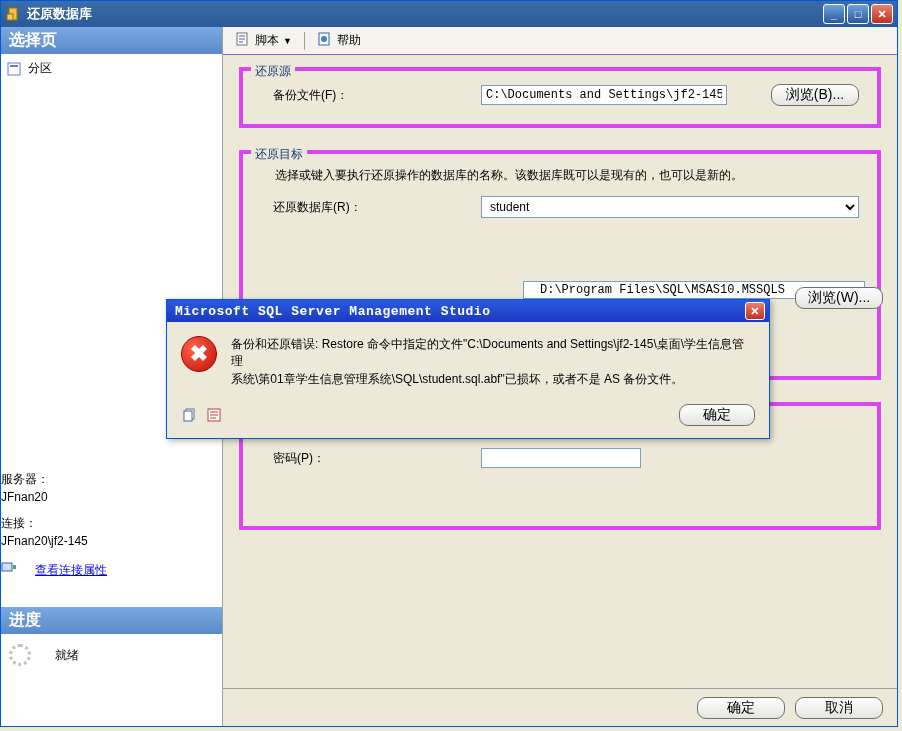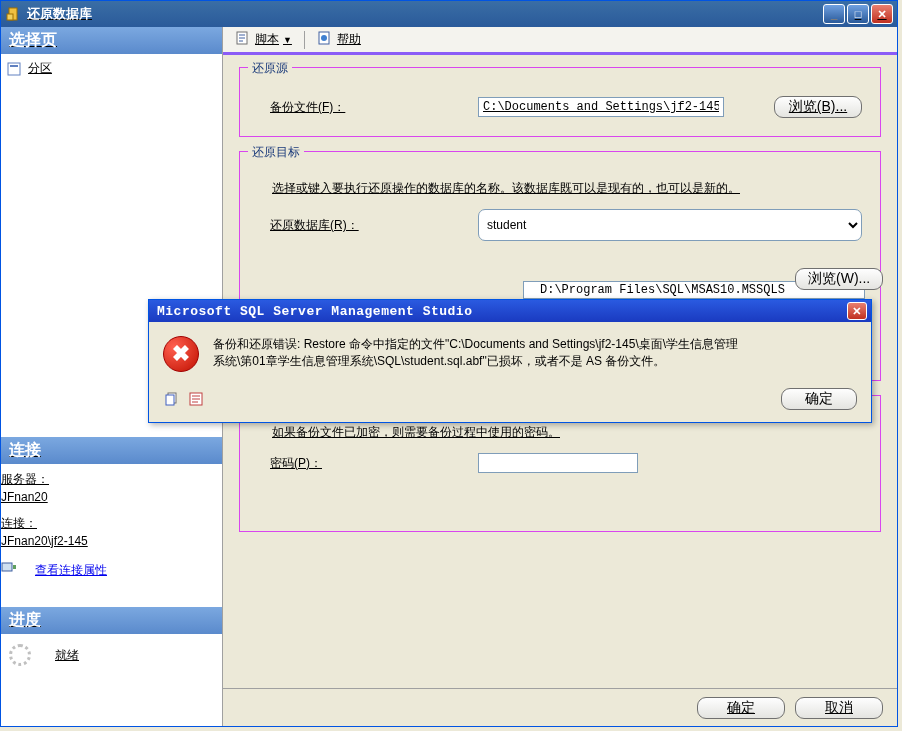--- a/index.html
+++ b/index.html
@@ -1,18 +1,18 @@
 <!DOCTYPE html>
 <html><head>
 <meta charset="utf-8">
 <style>
 * { box-sizing: border-box; margin: 0; padding: 0; }
 body { font-family: "Microsoft YaHei", Tahoma, sans-serif; font-size: 12px; background: #ece9d8; width: 902px; height: 731px; overflow: hidden; position: relative; }
 
-.window { width: 898px; height: 727px; border: 1px solid #0054e3; background: #14b8a6; position: relative; text-decoration: underline; }
+.window { width: 898px; height: 727px; border: 1px solid #0054e3; background: #14b8a6; position: relative; }
 
 .titlebar { height: 26px; background: linear-gradient(#3a6ea5, #2a5a9a); display: flex; align-items: center; padding: 0 4px; color: #fff; font-weight: bold; }
 .titlebar .icon { width: 16px; height: 16px; margin-right: 6px; display: flex; align-items: center; justify-content: center; }
 .titlebar .title { flex: 1; font-size: 13px; }
 .titlebar .winbtns { display: flex; gap: 2px; }
 .winbtn { width: 22px; height: 20px; background: linear-gradient(#6fa0e0, #2a5a9a); border: 1px solid #fff; border-radius: 3px; display: flex; align-items: center; justify-content: center; color: #fff; font-family: Arial; font-size: 11px; font-weight: bold; cursor: pointer; }
 .winbtn.close { background: linear-gradient(#e88070, #c03020); }
 
 .body { display: flex; height: calc(100% - 26px); }
 
@@ -21,53 +21,53 @@
 .side-content { flex: 0 0 auto; background: #fff; padding: 4px; }
 .side-item { display: flex; align-items: center; padding: 2px 2px; gap: 5px; cursor: pointer; }
 .side-item .sicon { width: 16px; height: 14px; }
 .side-conn { padding: 6px 0; font-size: 12px; line-height: 1.5; flex: 0 0 auto; background:#fff; }
 .side-conn a { color: #0000ee; text-decoration: underline; }
 .side-prog { padding: 10px 8px; display:flex; align-items:center; gap:24px; background:#fff; }
 .spinner { width: 22px; height: 22px; border: 3px dotted #c0c0c0; border-radius: 50%; }
 .spacer-side { flex:1; background:#fff; }
 
 .main { flex: 1; background: #ece9d8; display: flex; flex-direction: column; }
-.toolbar { height: 28px; border-bottom: 3px solid #8b5cf6; background: #f4f3ee; display: flex; align-items: center; padding: 0 8px; gap: 4px; }
+.toolbar { height: 28px; border-bottom: 1px solid #8b5cf6; background: #f4f3ee; display: flex; align-items: center; padding: 0 8px; gap: 4px; }
 .toolbar .tbtn { display: flex; align-items: center; gap: 4px; padding: 2px 4px; cursor: pointer; }
 .toolbar .drop { font-size: 9px; }
 .sep { width:1px; height:18px; background:#a0a0a0; margin:0 4px;}
 
 .content { flex: 1; padding: 12px 16px; overflow: hidden; }
-.fieldset { border: 1px solid #d946ef; padding: 18px 18px 18px 18px; margin-bottom: 14px; background: #ece9d8; position: relative; }
+.fieldset { border: 4px solid #d946ef; padding: 3px 18px 18px 18px; margin-bottom: 22px; background: #ece9d8; position: relative; }
 .fieldset .legend { position: absolute; top: -8px; left: 8px; background: #ece9d8; padding: 0 4px; color: #1a3a7a; font-size: 12px; }
 .row { display: flex; align-items: center; margin-top: 10px; }
 .row .lbl { width: 220px; padding-left: 12px; }
 .row .inp { flex: 1; }
 input[type=text], select { font-size: 12px; padding: 2px 4px; border: 1px solid #7f9db9; background: #fff; height: 20px; }
-select { height: 32px; width: 100%; border-radius: 7px; }
+select { height: 22px; width: 100%; }
 .txt-ro { font-family: "Courier New", monospace; font-size: 12px; }
 .btn { min-width: 88px; height: 22px; border: 1px solid #707070; background: linear-gradient(#fefefe,#e4e4e0); padding: 0 12px; cursor: pointer; font-size: 14px; border-radius:9px; }
 .hint { margin: 10px 0 12px 14px; color: #000; }
 
 .footer { height: 38px; border-top: 1px solid #a0a0a0; display: flex; align-items: center; justify-content: flex-end; padding: 0 14px; gap: 10px; background:#ece9d8; }
 
 
-.dialog { position: absolute; left: 147px; top: 298px; width: 724px; border: 1px solid #0054e3; background: #ece9d8; box-shadow: 2px 2px 6px rgba(0,0,0,0.3); z-index: 50; }
+.dialog { position: absolute; left: 165px; top: 298px; width: 604px; border: 1px solid #0054e3; background: #ece9d8; box-shadow: 2px 2px 6px rgba(0,0,0,0.3); z-index: 50; }
 .dialog .dtitle { height: 22px; background: linear-gradient(#2a5ae0, #1a3ac0); color: #fff; display: flex; align-items: center; padding: 0 4px; font-weight: bold; font-family: "Courier New", monospace; font-size: 13px; letter-spacing: 0.5px; }
 .dialog .dtitle .t { flex:1; padding-left:4px; }
 .dialog .dbody { padding: 14px 14px 12px 14px; }
 .dialog .drow { display: flex; gap: 14px; align-items: flex-start; }
 .erricon { width: 36px; height: 36px; border-radius: 50%; background: radial-gradient(circle at 30% 30%, #ff6050, #c01000); display: flex; align-items: center; justify-content: center; color: #fff; font-size: 22px; font-weight: bold; flex-shrink: 0; border:1px solid #a00000; }
 .errtext { font-size: 12px; line-height: 1.45; color: #000; }
 .dialog .dfoot { display: flex; align-items: center; padding: 4px 14px 12px 14px; }
 .dialog .dfoot .dicons { flex: 1; display: flex; gap: 6px; }
 .smico { width: 18px; height: 18px; display:flex; align-items:center; justify-content:center; cursor:pointer; }
 
 .cut { position:absolute; top:280px; left:522px; width:342px; height:18px; background:#fff; border:1px solid #7f9db9; font-family:"Courier New",monospace; font-size:12px; padding:1px 16px; overflow:hidden; white-space:nowrap; }
-.browse2 { position:absolute; top:267px; left:794px; }
+.browse2 { position:absolute; top:286px; left:794px; }
 </style>
 </head>
 <body>
 
 <div class="window">
 
   <div class="titlebar">
     <span class="icon">
       <svg width="16" height="16">
           <rect x="4" y="2" width="8" height="12" fill="#f0c040" stroke="#a07000"></rect>
@@ -89,21 +89,20 @@
       <div class="side-content">
         <div class="side-item">
           <span class="sicon"><svg width="16" height="14">
                 <rect x="1" y="1" width="12" height="12" fill="#fff" stroke="#6080c0"></rect>
                 <rect x="3" y="3" width="8" height="2" fill="#6080c0"></rect>
               </svg></span>
           <span>分区</span>
         </div>
       </div>
       <div class="spacer-side"></div>
-      <div class="side-head">连接</div>
       <div class="side-conn">
         <div>服务器：</div>
         <div>JFnan20</div>
         <div style="height:8px"></div>
         <div>连接：</div>
         <div>JFnan20\jf2-145</div>
         <div style="height:10px"></div>
         <div style="display:flex;align-items:center;gap:18px">
           <span><svg width="16" height="14">
                 <rect x="1" y="3" width="10" height="8" fill="#d0e0f0" stroke="#4060a0"></rect>

